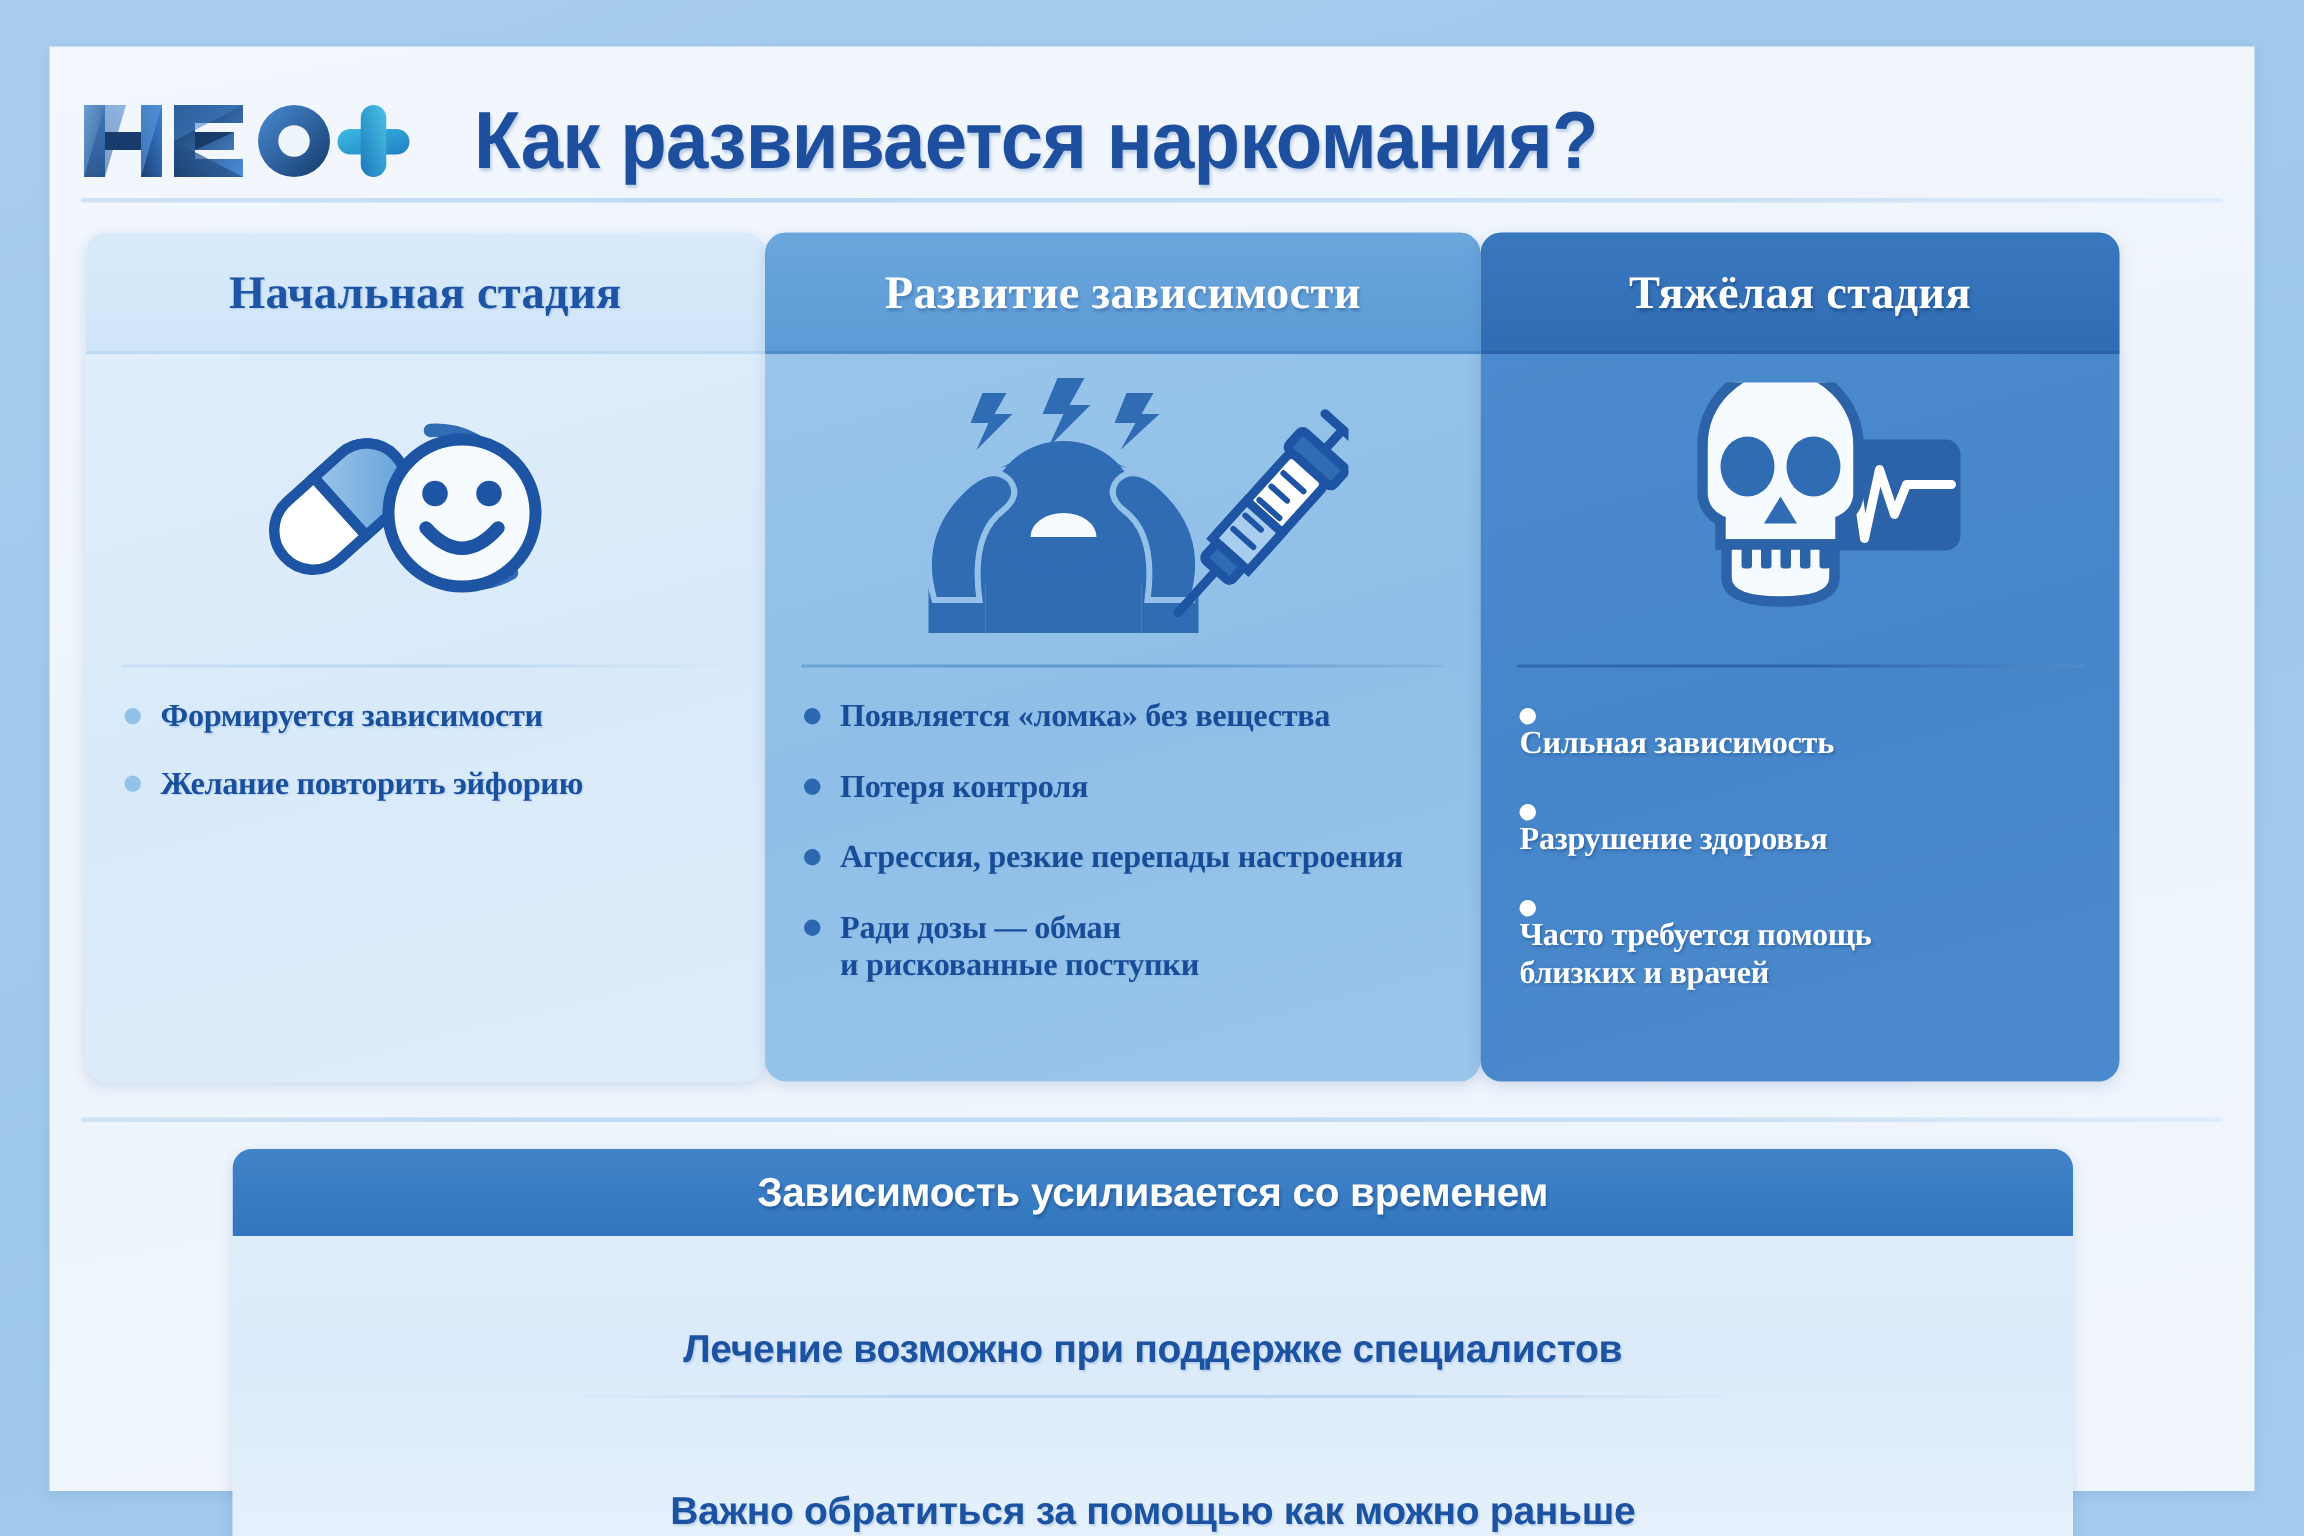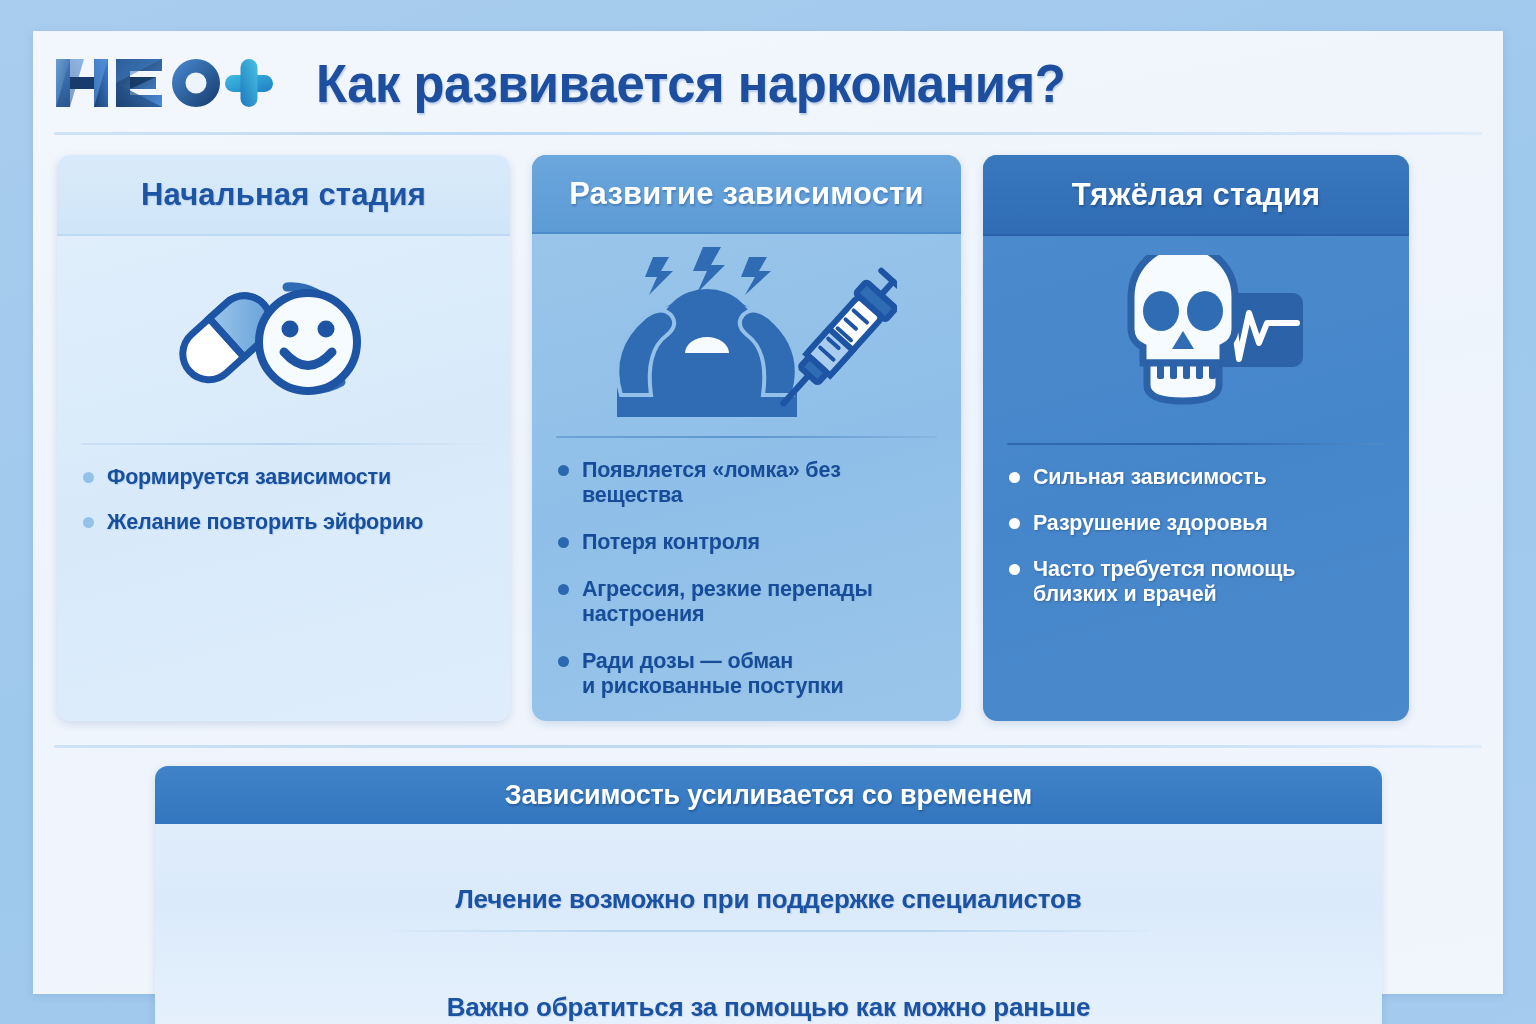--- a/index.html
+++ b/index.html
@@ -31,21 +31,21 @@
     height: 963px;
     background: linear-gradient(170deg, #f3f7fd 0%, #eef4fc 45%, #f1f6fd 100%);
     box-shadow: 0 2px 8px rgba(40,80,140,0.12);
     box-sizing: border-box;
   }
 
   
   #header-row {
     position: absolute;
     left: 0;
-    top: 1px;
+    top: 12px;
     width: 100%;
     height: 102px;
     display: flex;
     align-items: center;
   }
   #logo {
     margin-left: 17px;
     width: 230px;
     height: 72px;
     display: flex;
@@ -81,33 +81,33 @@
   }
 
   
   #cards {
     position: absolute;
     left: 24px;
     top: 124px;
     width: 1425px;
     height: 566px;
     display: flex;
-    gap: 22px;
+    font-family: Liberation Serif, serif;
   }
   .card {
     position: relative;
     border-radius: 14px;
     overflow: hidden;
     box-shadow: 0 3px 9px rgba(45,90,150,0.17);
     display: flex;
     flex-direction: column;
     box-sizing: border-box;
   }
   .card.c1 { width: 453px; background: linear-gradient(165deg,#e2effb 0%, #d8eafa 55%, #dfedfb 100%); }
-  .card.c2 { width: 429px; background: linear-gradient(165deg,#9cc6ea 0%, #8fbfe8 55%, #9ac5ea 100%); }
+  .card.c2 { width: 477px; background: linear-gradient(165deg,#9cc6ea 0%, #8fbfe8 55%, #9ac5ea 100%); }
   .card.c3 { width: 426px; background: linear-gradient(165deg,#4d8ccd 0%, #4585c9 55%, #4a8acc 100%); }
 
   .card-head {
     height: 81px;
     display: flex;
     align-items: center;
     justify-content: center;
     font-size: 31px;
     font-weight: bold;
     box-sizing: border-box;
@@ -169,21 +169,21 @@
     width: 11px;
     height: 11px;
     border-radius: 50%;
     margin-top: 7px;
     margin-right: 13px;
   }
   .c1 ul.bullets li { color: #18509e; text-shadow: 1px 1px 1px rgba(160,190,225,0.55); }
   .c1 ul.bullets li .dot { background: #92c2e8; }
   .c2 ul.bullets li { color: #174d98; text-shadow: 1px 1px 1px rgba(140,180,220,0.4); }
   .c2 ul.bullets li .dot { background: #2b68b0; }
-  .c3 ul.bullets li { color: #ffffff; text-shadow: 1px 1px 2px rgba(25,60,115,0.4); }
+  .c3 ul.bullets li { color: #ffffff; text-shadow: 1px 1px 2px rgba(25,60,115,0.4); flex-direction: column; }
   .c3 ul.bullets li .dot { background: #ffffff; }
 
   .c2 ul.bullets li { margin-bottom: 22px; }
   .c3 ul.bullets li { margin-bottom: 21px; }
 
   
   #footer-card {
     position: absolute;
     left: 122px;
     top: 735px;

